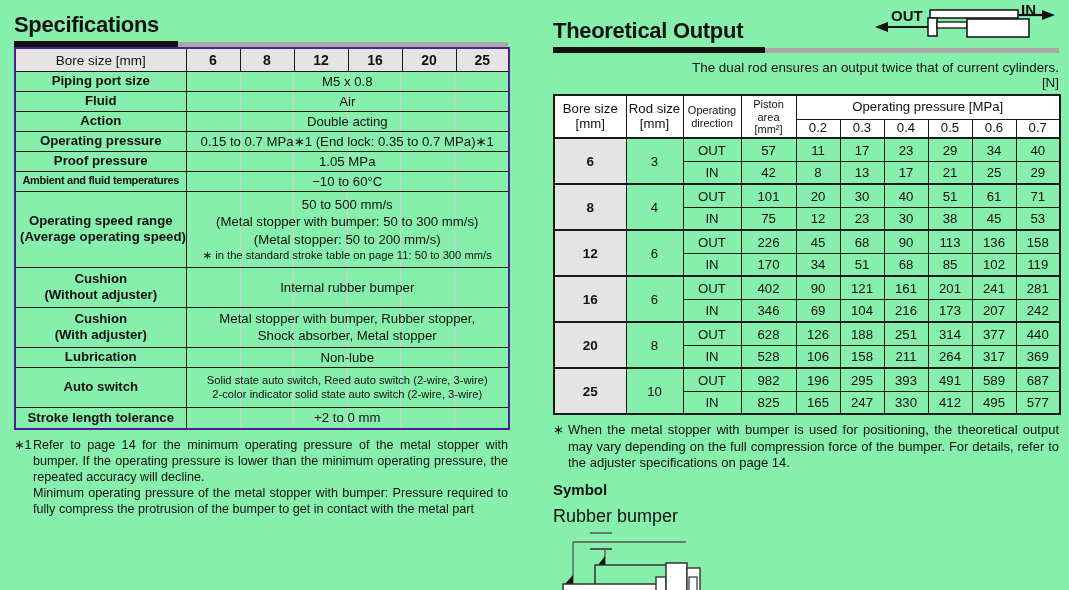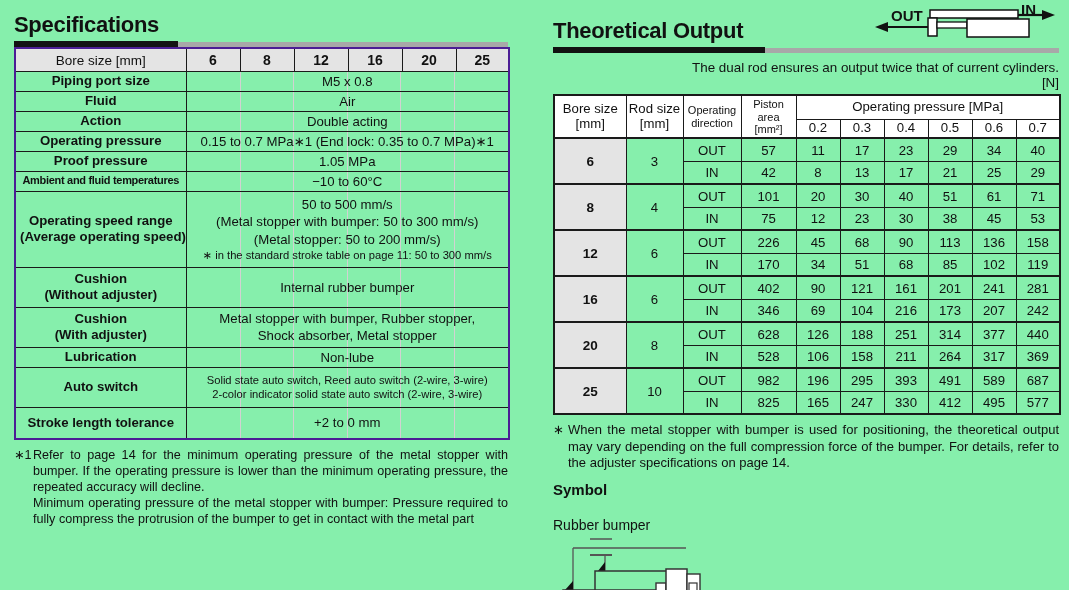--- a/index.html
+++ b/index.html
@@ -47,21 +47,21 @@
   .out-table thead .hrow1{height:24px;}
   .out-table thead .hrow2{height:19px;}
   .out-table thead th{font-weight:400;font-size:13.2px;line-height:1.12;background:#fff;}
   .hd-sm div{font-size:11px;}
   .out-table tbody tr{height:23px;}
   .out-table tbody td{font-size:13.2px;}
   .out-table td.bore{font-weight:700;background:#e4e4e4;font-size:13.5px;}
   .out-table tr.group-start td{border-top:2px solid #1a1a1a;}
 
   .symbol-head{font-size:15px;font-weight:700;margin:9px 0 0 0;}
-  .symbol-caption{font-size:14px;margin-top:19px;}
+  .symbol-caption{font-size:18px;margin-top:8px;}
   .symbol-svg{display:block;margin-top:3px;}
 
   
   .cyl-diagram{position:absolute;left:875px;top:2px;width:192px;height:40px;}
   .cyl-diagram svg{position:absolute;left:0;top:0;}
   .dir-label{position:absolute;font-weight:700;font-size:15px;line-height:1;}
   .out-label{left:16px;top:6px;}
   .in-label{left:146px;top:0px;}
 </style>
 </head>
@@ -187,21 +187,21 @@
           </tr>
           <tr style="height: 40px;">
             <th class="lbl">
               <div>Auto switch</div>
             </th>
             <td class="val faint" colspan="6">
               <div class="sm-val">Solid state auto switch, Reed auto switch (2-wire, 3-wire)</div>
               <div class="sm-val">2-color indicator solid state auto switch (2-wire, 3-wire)</div>
             </td>
           </tr>
-          <tr style="height: 32px;">
+          <tr style="height: 22px;">
             <th class="lbl">
               <div>Stroke length tolerance</div>
             </th>
             <td class="val faint" colspan="6">
               <div>+2 to 0 mm</div>
             </td>
           </tr>
         </tbody>
     </table>
 

